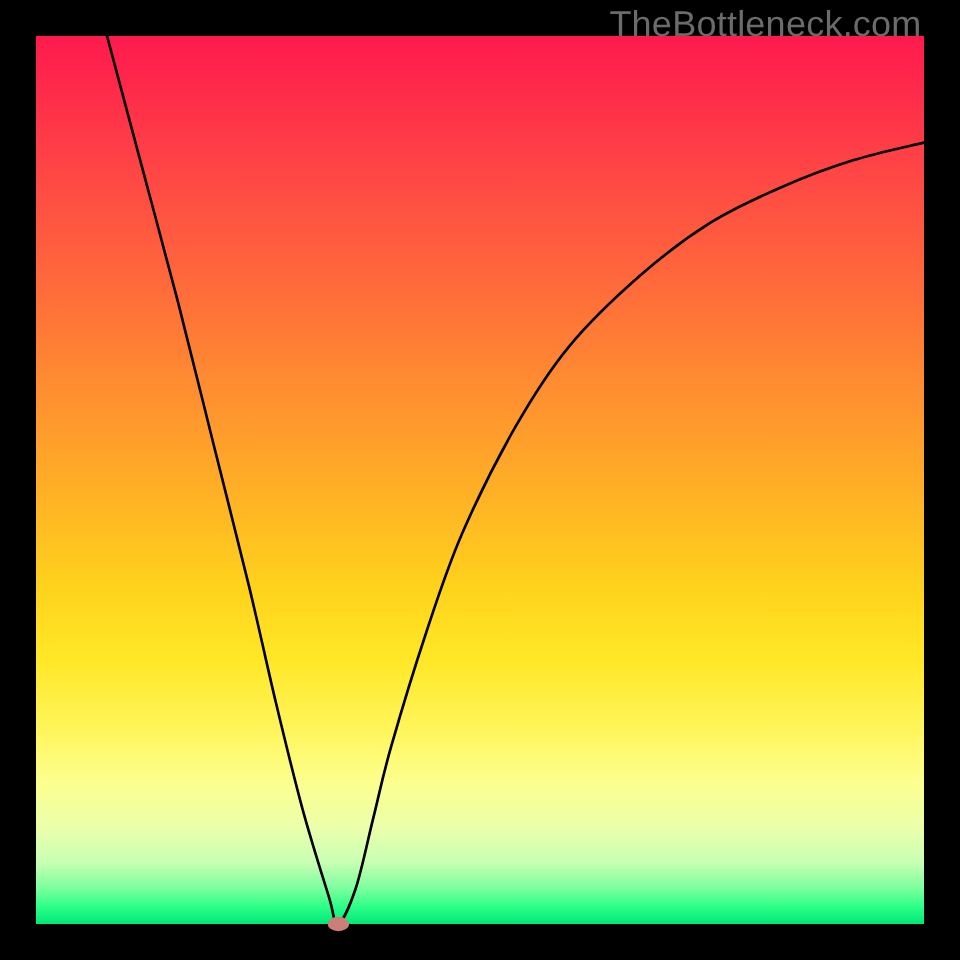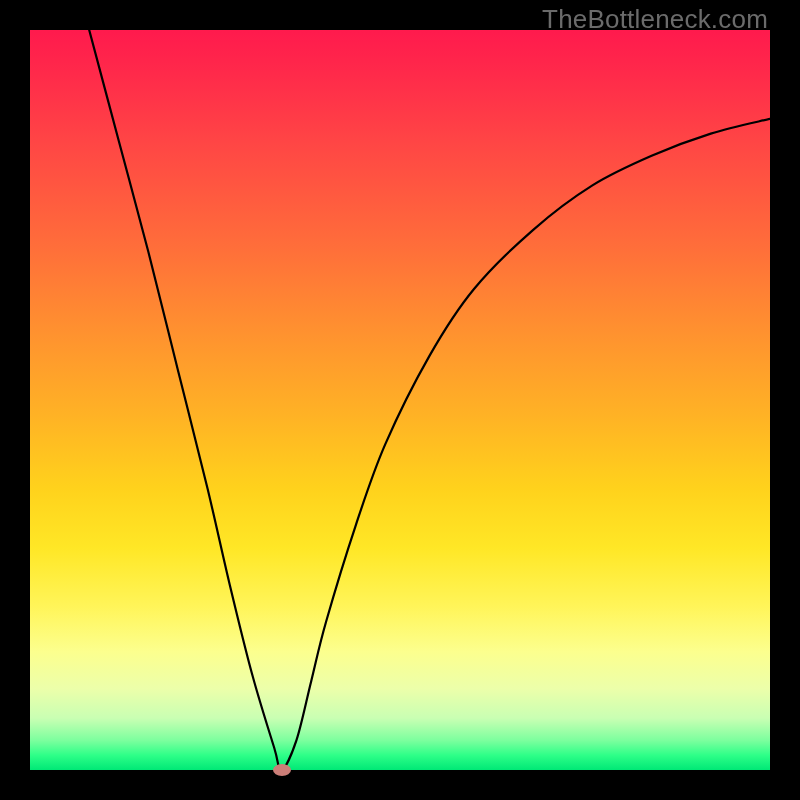--- a/index.html
+++ b/index.html
@@ -39,21 +39,21 @@
       #7cff9e 96%,
       #2eff88 98%,
       #00e876 100%
     );
   }
   .watermark {
     position: absolute;
     top: 4px;
     right: 32px;
     color: #6b6b6b;
-    font-size: 26px;
+    font-size: 30px;
     font-weight: 500;
     letter-spacing: 0.2px;
     user-select: none;
   }
   svg.curve {
     position: absolute;
     left: 0;
     top: 0;
     width: 740px;
     height: 740px;

